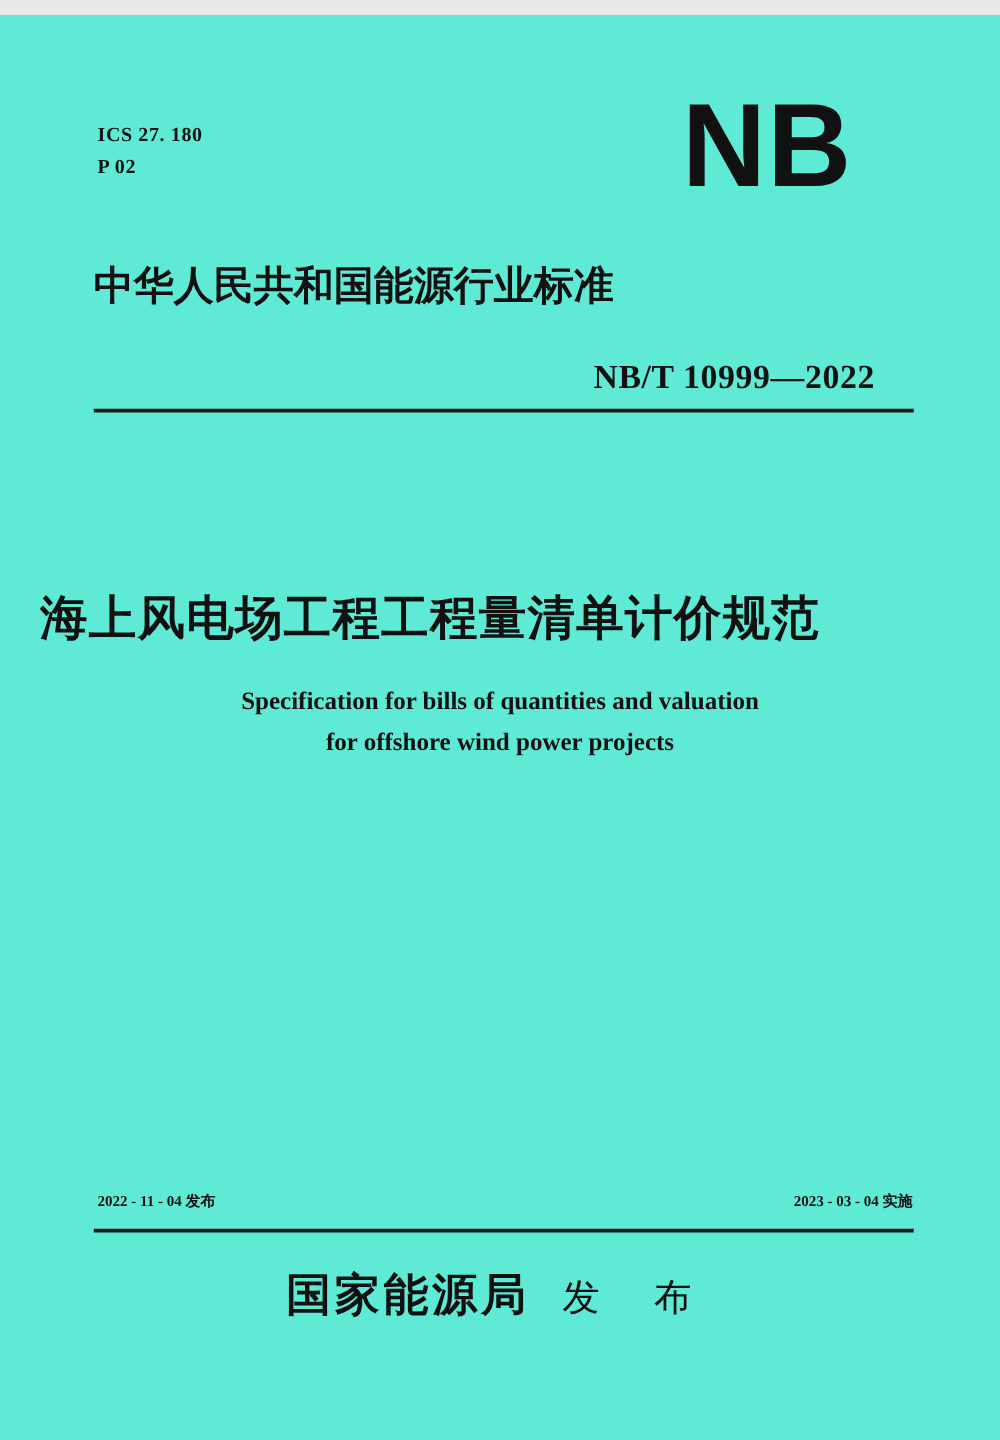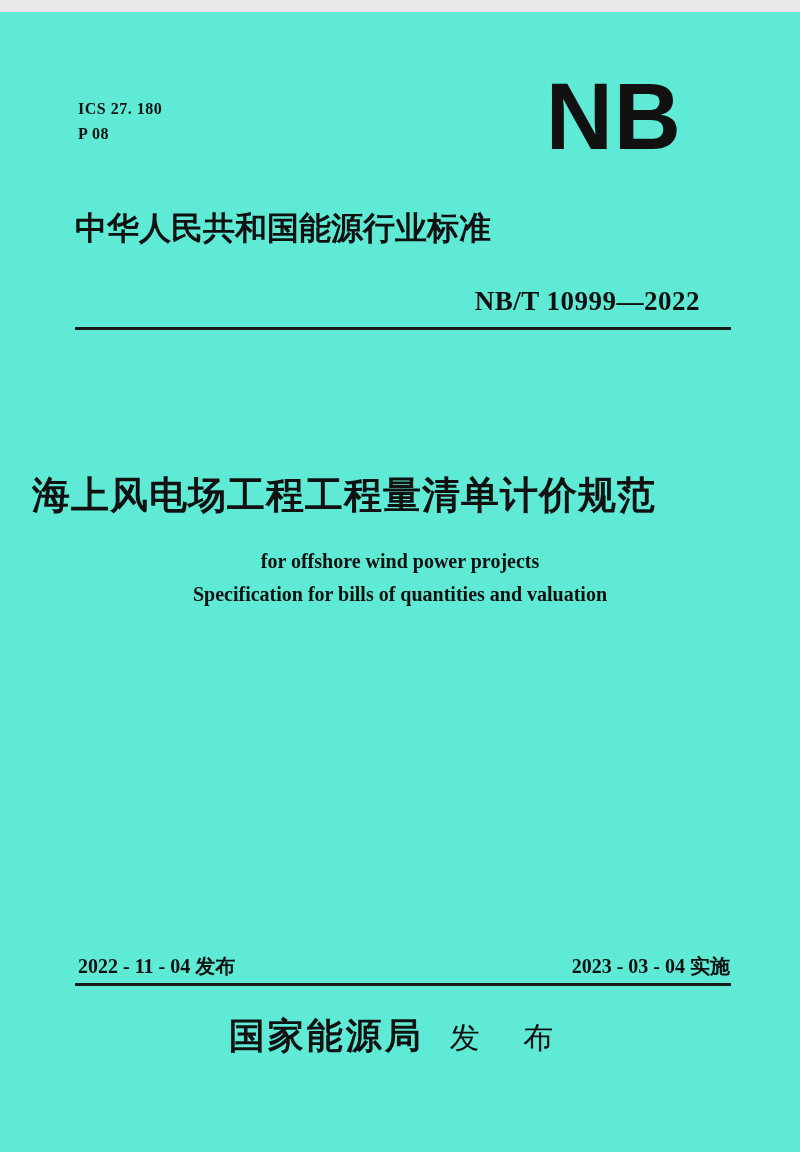--- a/index.html
+++ b/index.html
@@ -107,21 +107,21 @@
   }
 
   
   .dates-row {
     position: absolute;
     left: 78px;
     right: 70px;
     top: 941px;
     display: flex;
     justify-content: space-between;
-    font-size: 20px;
+    font-size: 12px;
     font-weight: bold;
   }
 
   
   .publisher-row {
     position: absolute;
     left: 0;
     top: 1000px;
     width: 100%;
     display: flex;
@@ -140,38 +140,38 @@
     letter-spacing: 18px;
   }
 </style>
 </head>
 <body>
 
 <div class="page">
 
   <div class="ics-block">
     <div>ICS 27. 180</div>
-    <div>P 08</div>
+    <div>P 02</div>
   </div>
 
   <div class="nb-logo">NB</div>
 
   <div class="standard-category">
     <span>中华人民共和国能源行业标准</span>
   </div>
 
   <div class="standard-number">NB/T 10999—2022</div>
 
   <div class="rule rule-top"></div>
 
   <div class="doc-title-zh">海上风电场工程工程量清单计价规范</div>
 
   <div class="doc-title-en">
+    <div>Specification for bills of quantities and valuation</div>
     <div>for offshore wind power projects</div>
-    <div>Specification for bills of quantities and valuation</div>
   </div>
 
   <div class="dates-row">
     <div><span>2022 - 11 - 04</span> <span>发布</span></div>
     <div><span>2023 - 03 - 04</span> <span>实施</span></div>
   </div>
 
   <div class="rule rule-bottom"></div>
 
   <div class="publisher-row">

